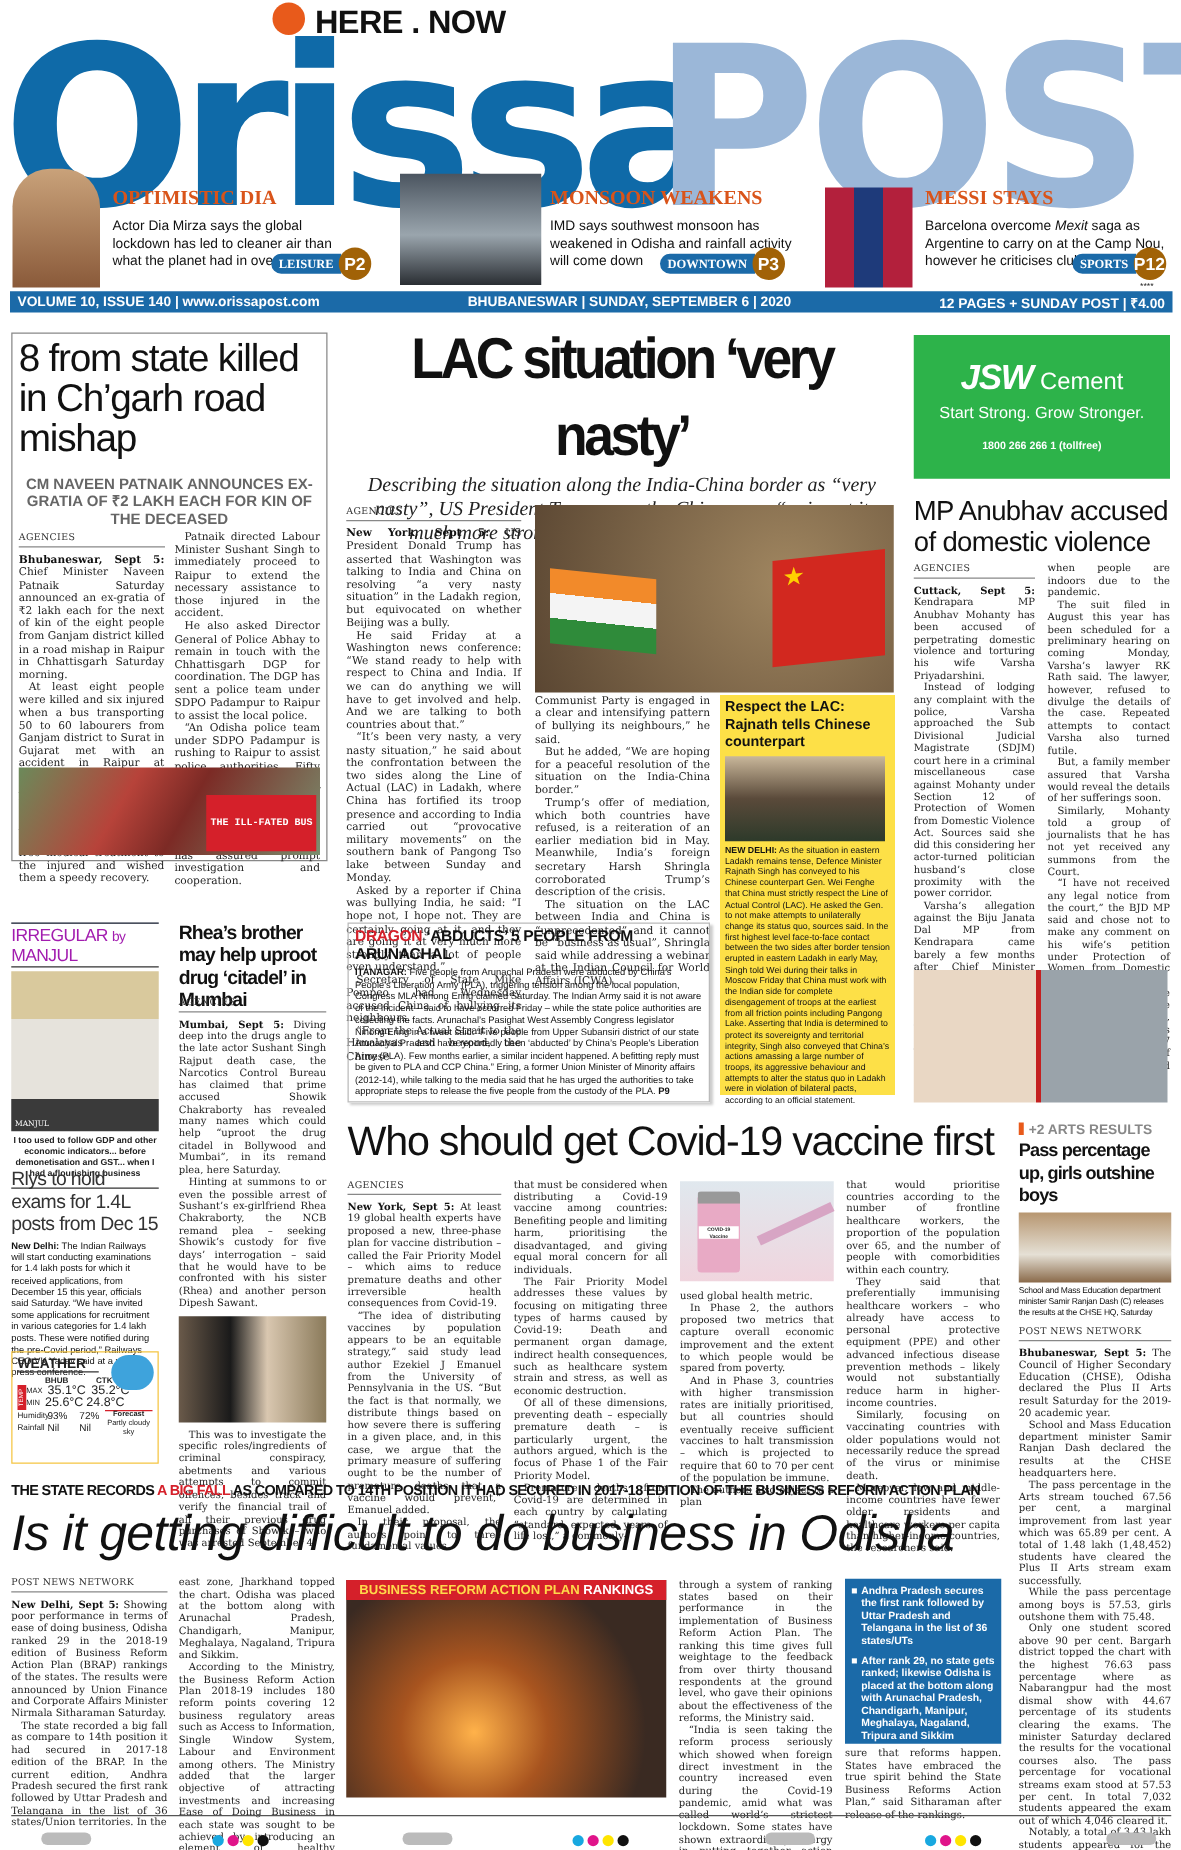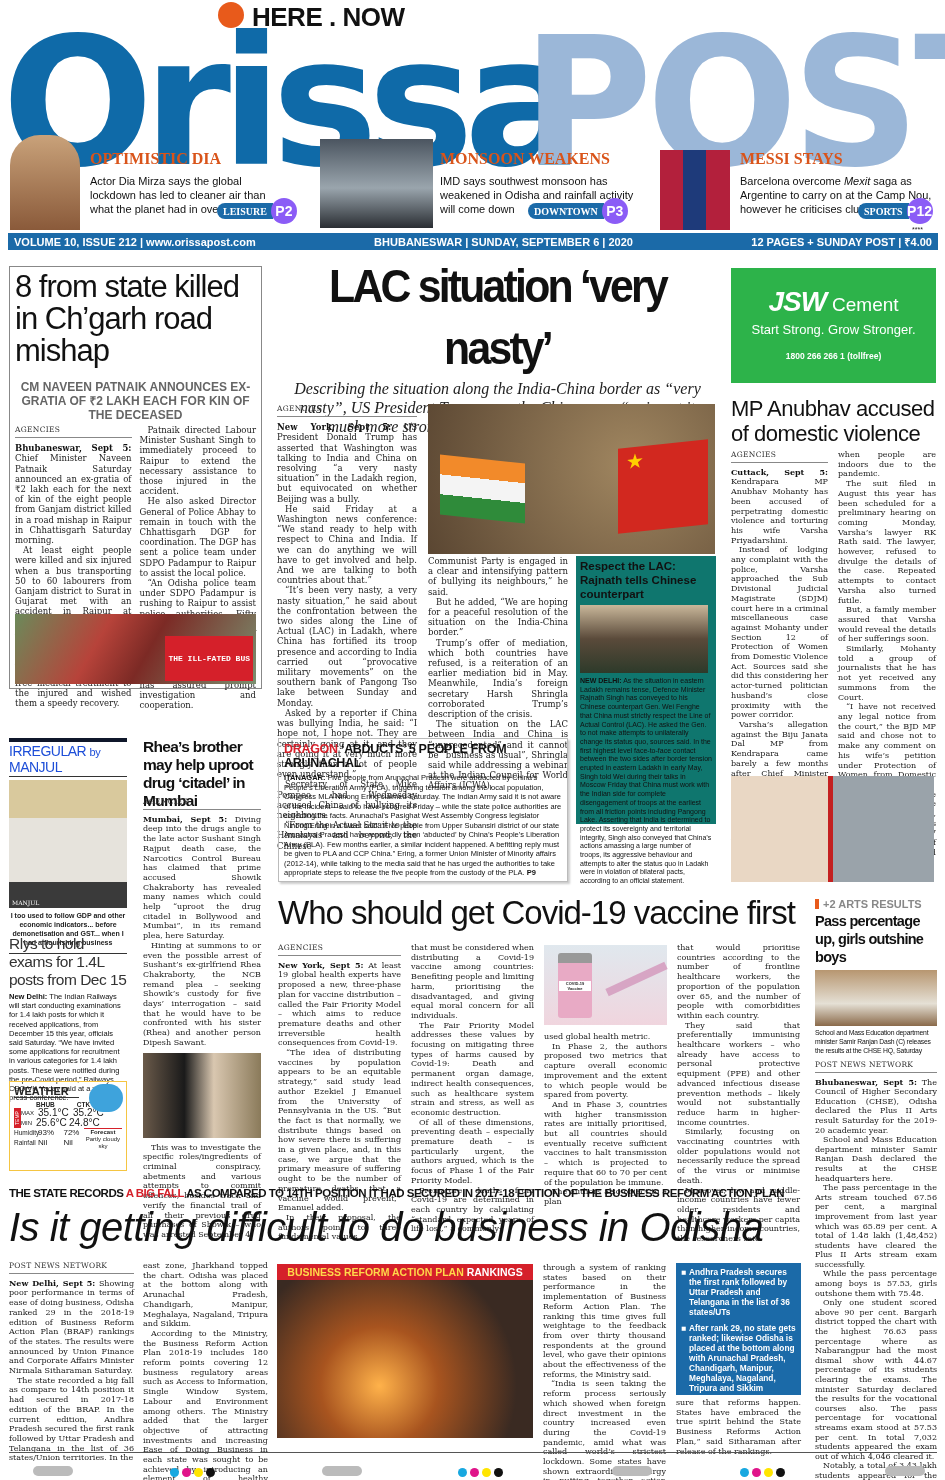--- a/index.html
+++ b/index.html
@@ -5,21 +5,21 @@
 *{box-sizing:border-box;margin:0;padding:0}
 body{width:945px;height:1480px;background:#fff;font-family:"DejaVu Serif",serif;color:#222;position:relative;overflow:hidden}
 .abs{position:absolute}
 .masthead-o{font-family:"DejaVu Sans",sans-serif;font-weight:900;font-size:178px;letter-spacing:-10px;color:#0f6aa8;line-height:1}
 .masthead-p{font-family:"DejaVu Sans",sans-serif;font-weight:900;font-size:178px;letter-spacing:-6px;color:#9bb7d8;line-height:1}
 .here{font-family:"Liberation Sans",sans-serif;font-weight:bold;font-size:26px;color:#111;letter-spacing:-0.5px}
 .dot{width:26px;height:26px;border-radius:50%;background:#e85a1b}
 .teaser-h{font-family:"Liberation Serif",serif;font-weight:bold;color:#d9541a;font-size:16px}
 .teaser-t{font-family:"Liberation Sans",sans-serif;font-size:11px;line-height:14px;color:#111}
 .pill{display:inline-flex;align-items:center;background:#1b6aa8;color:#fff;font-family:"Liberation Serif",serif;font-size:10px;font-weight:bold;border-radius:8px 0 0 8px;padding:2px 6px;height:16px}
-.pg{display:inline-flex;align-items:center;justify-content:center;background:#8b5cf6;color:#fff;font-family:"Liberation Sans",sans-serif;font-weight:bold;font-size:14px;border-radius:50%;width:26px;height:26px;margin-left:-2px}
+.pg{display:inline-flex;align-items:center;justify-content:center;background:#a16207;color:#fff;font-family:"Liberation Sans",sans-serif;font-weight:bold;font-size:14px;border-radius:50%;width:26px;height:26px;margin-left:-2px}
 .bar{background:#1b6aa8;color:#fff;font-family:"Liberation Sans",sans-serif;font-weight:bold;font-size:11px;height:17px;display:flex;align-items:center;justify-content:space-between;padding:0 6px}
 .col{font-size:8.5px;line-height:10.2px;text-align:justify;color:#222}
 .col p{text-indent:8px}
 .col p.first{text-indent:0}
 .col b{color:#111}
 .agency{font-size:7.5px;color:#333;border-bottom:1px solid #888;padding-bottom:2px;margin-bottom:5px;letter-spacing:0.3px}
 .head-serif{font-family:Liberation Sans, sans-serif;color:#111}
 .head-cond{font-family:"Liberation Sans",sans-serif;font-weight:bold;color:#111;letter-spacing:-1px}
 .sans-s{font-family:"Liberation Sans",sans-serif;font-size:8px;line-height:10px;color:#111}
 .hr{height:1px;background:#555}
@@ -63,21 +63,21 @@
   <div class="teaser-h">MESSI STAYS</div>
   <div class="teaser-t" style="margin-top:6px;width:195px"><span>Barcelona overcome </span><i>Mexit</i><span> saga as Argentine to carry on at the Camp Nou, however he criticises club president</span></div>
   <div class="abs" style="left:118px;top:48px;display:flex;align-items:center">
     <span class="pill">SPORTS</span>
     <span class="pg">P12</span>
   </div>
 </div>
 <div class="abs" style="left:912px;top:226px;font-size:7px;font-family:'Liberation Sans',sans-serif">****</div>
 
 <div class="abs bar" style="left:8px;top:233px;width:930px">
-  <span>VOLUME 10, ISSUE 212 | www.orissapost.com</span>
+  <span>VOLUME 10, ISSUE 140 | www.orissapost.com</span>
   <span>BHUBANESWAR | SUNDAY, SEPTEMBER 6 | 2020</span>
   <span>12 PAGES + SUNDAY POST | ₹4.00</span>
 </div>
 
 <div class="abs" style="left:9px;top:266px;width:253px;height:423px;border:1px solid #888;padding:4px 5px">
   <div class="head-serif" style="font-size:31px;line-height:32px;letter-spacing:-1px">8 from state killed in Ch’garh road mishap</div>
   <div style="font-family:'Liberation Sans',sans-serif;font-weight:bold;color:#666;font-size:12px;line-height:14px;text-align:center;margin:13px 0 3px">CM NAVEEN PATNAIK ANNOUNCES EX-GRATIA OF ₹2 LAKH EACH FOR KIN OF THE DECEASED</div>
   <div style="display:flex;gap:8px">
     <div class="col" style="width:118px">
       <div class="agency">AGENCIES</div>
@@ -115,21 +115,21 @@
     <span style="color:#ffd000;font-size:20px;position:absolute;left:8px;top:2px">★</span>
   </div>
 </div>
 <div class="abs col" style="left:428px;top:556px;width:140px">
   <p class="first">Communist Party is engaged in a clear and intensifying pattern of bullying its neighbours,” he said.</p>
   <p>But he added, “We are hoping for a peaceful resolution of the situation on the India-China border.”</p>
   <p>Trump’s offer of mediation, which both countries have refused, is a reiteration of an earlier mediation bid in May. Meanwhile, India’s foreign secretary Harsh Shringla corroborated Trump’s description of the crisis.</p>
   <p>The situation on the LAC between India and China is “unprecedented” and it cannot be “business as usual”, Shringla said while addressing a webinar at the Indian Council for World Affairs (ICWA).</p>
 </div>
 
-<div class="abs" style="left:576px;top:556px;width:140px;height:268px;background:#0f766e;padding:3px 4px">
+<div class="abs" style="left:576px;top:556px;width:140px;height:320px;background:#fde047;padding:3px 4px">
   <div style="font-family:'Liberation Sans',sans-serif;font-weight:bold;font-size:11.5px;line-height:14px;color:#111">Respect the LAC: Rajnath tells Chinese counterpart</div>
   <div style="width:128px;height:68px;margin:4px 0;background:linear-gradient(#c9b79a,#5a4a3a 50%,#2d3a2a)"></div>
   <div class="sans-s" style="font-size:7px;line-height:8.7px"><b>NEW DELHI:</b> <span>As the situation in eastern Ladakh remains tense, Defence Minister Rajnath Singh has conveyed to his Chinese counterpart Gen. Wei Fenghe that China must strictly respect the Line of Actual Control (LAC). He asked the Gen. to not make attempts to unilaterally change its status quo, sources said. In the first highest level face-to-face contact between the two sides after border tension erupted in eastern Ladakh in early May, Singh told Wei during their talks in Moscow Friday that China must work with the Indian side for complete disengagement of troops at the earliest from all friction points including Pangong Lake. Asserting that India is determined to protect its sovereignty and territorial integrity, Singh also conveyed that China’s actions amassing a large number of troops, its aggressive behaviour and attempts to alter the status quo in Ladakh were in violation of bilateral pacts, according to an official statement.</span></div>
 </div>
 
 <div class="abs" style="left:278px;top:738px;width:290px;height:144px;border:1px solid #bbb;box-shadow:2px 2px 2px #ccc;padding:3px 5px">
   <div style="font-family:'Liberation Sans',sans-serif;font-weight:bold;font-size:12.5px;color:#111;letter-spacing:-0.3px"><span style="color:#d5202a">DRAGON</span> <span>‘ABDUCTS’ 5 PEOPLE FROM ARUNACHAL</span></div>
   <div class="sans-s" style="font-size:7.5px;line-height:9.5px;margin-top:3px"><b>ITANAGAR:</b> <span>Five people from Arunachal Pradesh were abducted by China’s People’s Liberation Army (PLA), triggering tension among the local population, Congress MLA Ninong Ering claimed Saturday. The Indian Army said it is not aware of the incident – said to have occurred Friday – while the state police authorities are collecting the facts. Arunachal’s Pasighat West Assembly Congress legislator Ninong Ering in a tweet said: “Five people from Upper Subansiri district of our state Arunachal Pradesh have reportedly been ‘abducted’ by China’s People’s Liberation Army (PLA). Few months earlier, a similar incident happened. A befitting reply must be given to PLA and CCP China.” Ering, a former Union Minister of Minority affairs (2012-14), while talking to the media said that he has urged the authorities to take appropriate steps to release the five people from the custody of the PLA.</span> <b>P9</b></div>
 </div>
 
@@ -155,21 +155,21 @@
   <p class="first">when people are indoors due to the pandemic.</p>
   <p>The suit filed in August this year has been scheduled for a preliminary hearing on coming Monday, Varsha’s lawyer RK Rath said. The lawyer, however, refused to divulge the details of the case. Repeated attempts to contact Varsha also turned futile.</p>
   <p>But, a family member assured that Varsha would reveal the details of her sufferings soon.</p>
   <p>Similarly, Mohanty told a group of journalists that he has not yet received any summons from the Court.</p>
   <p>“I have not received any legal notice from the court,” the BJD MP said and chose not to make any comment on his wife’s petition under Protection of Women from Domestic Violence.</p>
   <p>According to the official website of the District Court here, Varsha’s case was registered August 7 and the first hearing of the case has been fixed September 7.</p>
 </div>
 <div class="abs" style="left:731px;top:776px;width:203px;height:106px;background:linear-gradient(90deg,#e9d7c4 0 48%,#c42020 48% 50%,#9aa3aa 50%)"></div>
 
 <div class="abs" style="left:9px;top:738px;width:118px">
-  <div style="font-family:'Liberation Sans',sans-serif;font-size:14px;color:#1d4ed8;border-top:4px solid #0f172a;border-bottom:1px solid #333;padding:1px 0;letter-spacing:-0.5px"><span>IRREGULAR</span> <span style="font-size:11px">by</span> <span>MANJUL</span></div>
+  <div style="font-family:'Liberation Sans',sans-serif;font-size:14px;color:#a21caf;border-top:1px solid #0f172a;border-bottom:1px solid #333;padding:1px 0;letter-spacing:-0.5px"><span>IRREGULAR</span> <span style="font-size:11px">by</span> <span>MANJUL</span></div>
   <div style="height:128px;margin-top:3px;background:linear-gradient(#d9c99d 0 30%,#e6e3dc 30% 80%,#3a3a3a 80%);position:relative">
     <span style="position:absolute;left:3px;bottom:2px;font-size:6px;color:#fff">MANJUL</span>
   </div>
   <div style="font-family:'Liberation Sans',sans-serif;font-weight:bold;font-size:7px;line-height:9px;text-align:center;margin-top:3px;padding-bottom:6px;border-bottom:1px solid #333">I too used to follow GDP and other economic indicators... before demonetisation and GST... when I had a flourishing business</div>
 </div>
 
 <div class="abs" style="left:9px;top:935px;width:118px">
   <div style="font-family:'Liberation Sans',sans-serif;font-size:15.5px;line-height:18px;color:#333;letter-spacing:-0.5px">Rlys to hold exams for 1.4L posts from Dec 15</div>
   <div class="sans-s" style="font-size:7.5px;line-height:9.2px;margin-top:3px"><b>New Delhi:</b> <span>The Indian Railways will start conducting examinations for 1.4 lakh posts for which it received applications, from December 15 this year, officials said Saturday. “We have invited some applications for recruitment in various categories for 1.4 lakh posts. These were notified during the pre-Covid period,” Railways CEO VK Yadav said at a virtual press conference.</span></div>
 </div>

